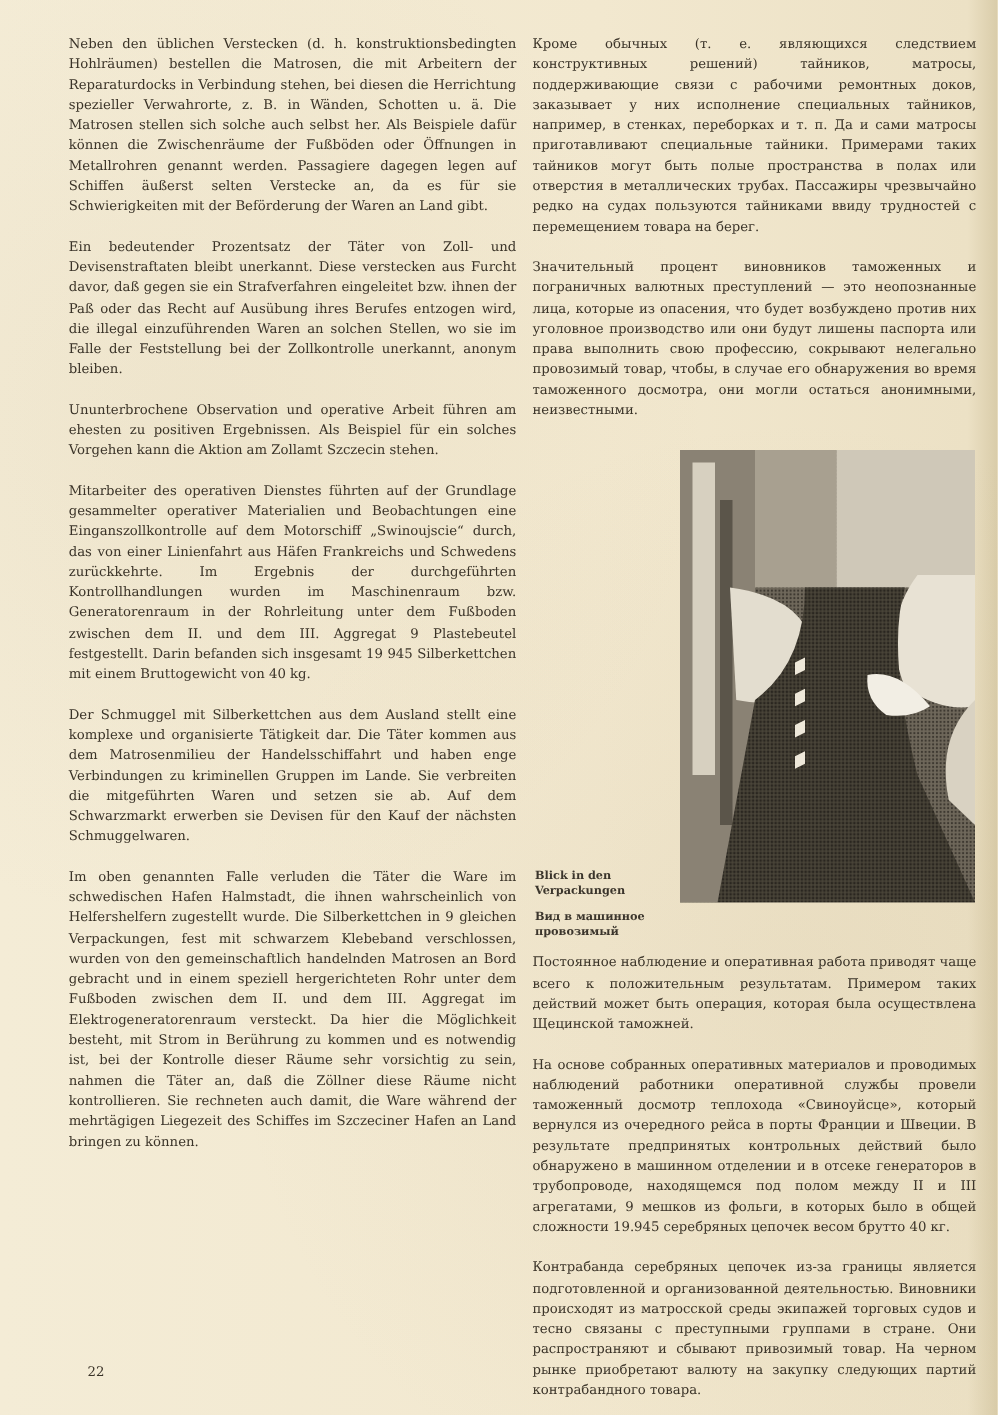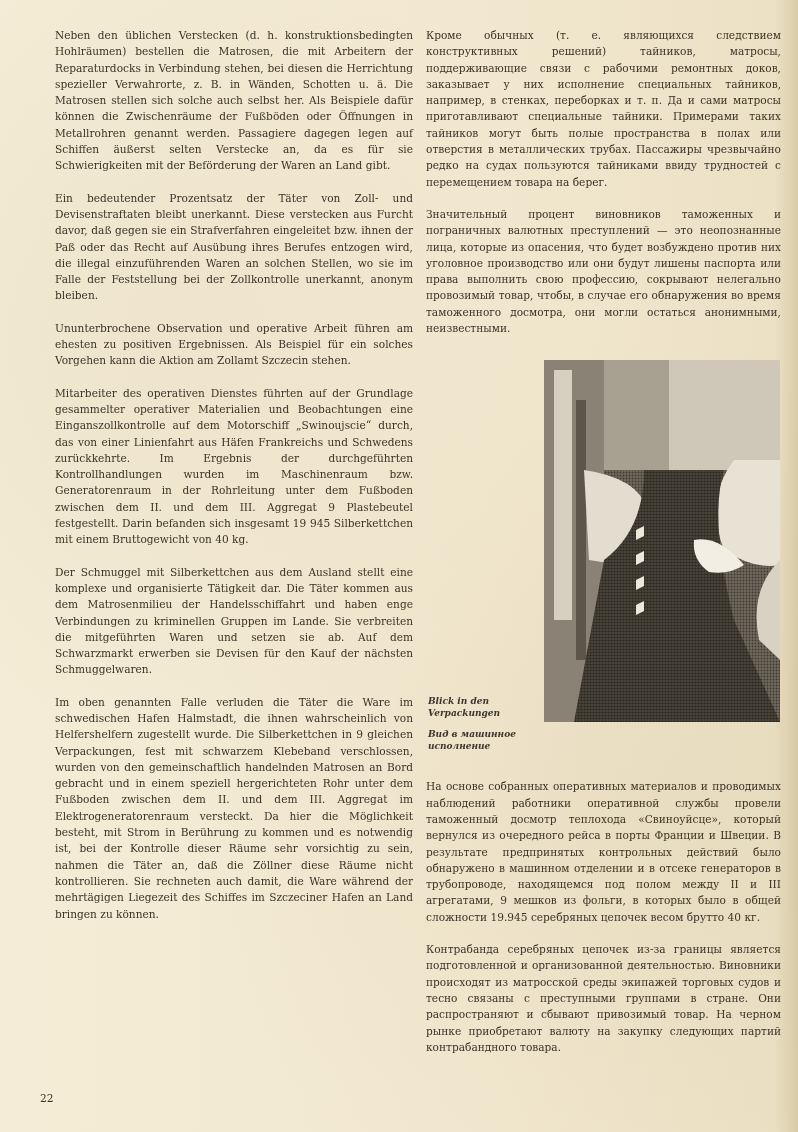--- a/index.html
+++ b/index.html
@@ -14,35 +14,35 @@
     color: #3a3328;
   }
   .col {
     position: absolute; top: 27px;
     font-size: 10.6px; line-height: 16.3px;
     text-align: justify; hyphens: manual;
   }
   .col-left  { left: 55px; width: 358px; }
   .col-right { left: 426px; width: 355px; }
   .col p { margin: 0 0 16px 0; }
-  .photo-row { position: relative; height: 398px; margin-top: 24px; margin-bottom: 20px; font-style: italic; }
+  .photo-row { position: relative; height: 398px; margin-top: 24px; margin-bottom: 4px; }
   .caption {
     position: absolute; left: 2px; bottom: 6px; width: 110px;
     font-size: 9px; line-height: 11.5px; font-weight: bold; color: #3b352c;
     text-align: left;
   }
   .caption span { display: block; }
   .caption .ru { margin-top: 10px; }
   .photo {
     position: absolute; left: 118px; top: 0; width: 236px; height: 362px;
     background: #7b7467; overflow: hidden;
   }
   .photo svg { width: 100%; height: 100%; display: block; }
   .page-number {
-    position: absolute; left: 40px; top: 1092px;
+    position: absolute; left: 70px; top: 1092px;
     font-size: 10.6px; color: #3a3328;
   }
 </style>
 </head>
 <body>
 
 <div class="col col-left">
   <p>Neben den üblichen Verstecken (d. h. konstruktionsbedingten Hohlräumen) bestellen die Matrosen, die mit Arbeitern der Reparaturdocks in Verbindung stehen, bei diesen die Herrichtung spezieller Verwahrorte, z. B. in Wänden, Schotten u. ä. Die Matrosen stellen sich solche auch selbst her. Als Beispiele dafür können die Zwischenräume der Fußböden oder Öffnungen in Metallrohren genannt werden. Passagiere dagegen legen auf Schiffen äußerst selten Verstecke an, da es für sie Schwierigkeiten mit der Beförderung der Waren an Land gibt.</p>
   <p>Ein bedeutender Prozentsatz der Täter von Zoll- und Devisenstraftaten bleibt unerkannt. Diese verstecken aus Furcht davor, daß gegen sie ein Strafverfahren eingeleitet bzw. ihnen der Paß oder das Recht auf Ausübung ihres Berufes entzogen wird, die illegal einzuführenden Waren an solchen Stellen, wo sie im Falle der Feststellung bei der Zollkontrolle unerkannt, anonym bleiben.</p>
   <p>Ununterbrochene Observation und operative Arbeit führen am ehesten zu positiven Ergebnissen. Als Beispiel für ein solches Vorgehen kann die Aktion am Zollamt Szczecin stehen.</p>
@@ -54,21 +54,21 @@
 
 <div class="col col-right">
   <p>Кроме обычных (т. е. являющихся следствием конструктивных решений) тайников, матросы, поддерживающие связи с рабочими ремонтных доков, заказывает у них исполнение специальных тайников, например, в стенках, переборках и т. п. Да и сами матросы приготавливают специальные тайники. Примерами таких тайников могут быть полые пространства в полах или отверстия в металлических трубах. Пассажиры чрезвычайно редко на судах пользуются тайниками ввиду трудностей с перемещением товара на берег.</p>
   <p>Значительный процент виновников таможенных и пограничных валютных преступлений — это неопознанные лица, которые из опасения, что будет возбуждено против них уголовное производство или они будут лишены паспорта или права выполнить свою профессию, сокрывают нелегально провозимый товар, чтобы, в случае его обнаружения во время таможенного досмотра, они могли остаться анонимными, неизвестными.</p>
 
   <div class="photo-row">
     <div class="caption">
       <span>Blick in den</span>
       <span>Verpackungen</span>
       <span class="ru">Вид в машинное</span>
-      <span>исполнение</span>
+      <span>провозимый</span>
     </div>
     <div class="photo">
       <svg viewBox="0 0 236 362" preserveAspectRatio="none">
         <defs>
           <pattern id="ht" width="3" height="3" patternUnits="userSpaceOnUse">
             <rect width="3" height="3" fill="#6f685b"></rect>
             <circle cx="1.5" cy="1.5" r="0.9" fill="#3d3830"></circle>
           </pattern>
           <pattern id="htd" width="3" height="3" patternUnits="userSpaceOnUse">
             <rect width="3" height="3" fill="#4a4539"></rect>
@@ -92,17 +92,18 @@
 
         <path d="M92 170 l8 -4 l0 10 l-8 4 Z M92 195 l8 -4 l0 10 l-8 4 Z M92 220 l8 -4 l0 10 l-8 4 Z M92 245 l8 -4 l0 10 l-8 4 Z" fill="#eee8da"></path>
 
         <path d="M150 180 Q175 175 200 205 Q185 215 165 212 Q148 200 150 180 Z" fill="#f2eee4"></path>
 
         <path d="M236 200 Q205 230 215 280 Q236 300 236 300 Z" fill="#d9d2c2"></path>
       </svg>
     </div>
   </div>
 
+  <p>Постоянное наблюдение и оперативная работа приводят чаще всего к положительным результатам. Примером таких действий может быть операция, которая была осуществлена Щецинской таможней.</p>
   <p>На основе собранных оперативных материалов и проводимых наблюдений работники оперативной службы провели таможенный досмотр теплохода «Свиноуйсце», который вернулся из очередного рейса в порты Франции и Швеции. В результате предпринятых контрольных действий было обнаружено в машинном отделении и в отсеке генераторов в трубопроводе, находящемся под полом между II и III агрегатами, 9 мешков из фольги, в которых было в общей сложности 19.945 серебряных цепочек весом брутто 40 кг.</p>
   <p>Контрабанда серебряных цепочек из-за границы является подготовленной и организованной деятельностью. Виновники происходят из матросской среды экипажей торговых судов и тесно связаны с преступными группами в стране. Они распространяют и сбывают привозимый товар. На черном рынке приобретают валюту на закупку следующих партий контрабандного товара.</p>
 </div>
 
 <div class="page-number">22</div>
 
 </body></html>

